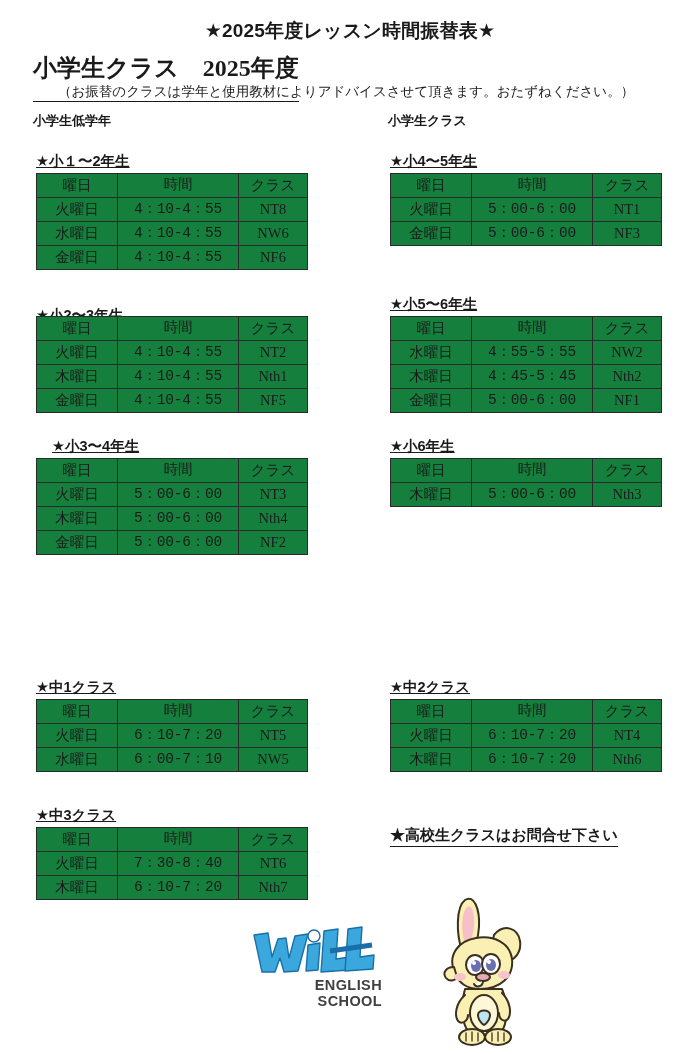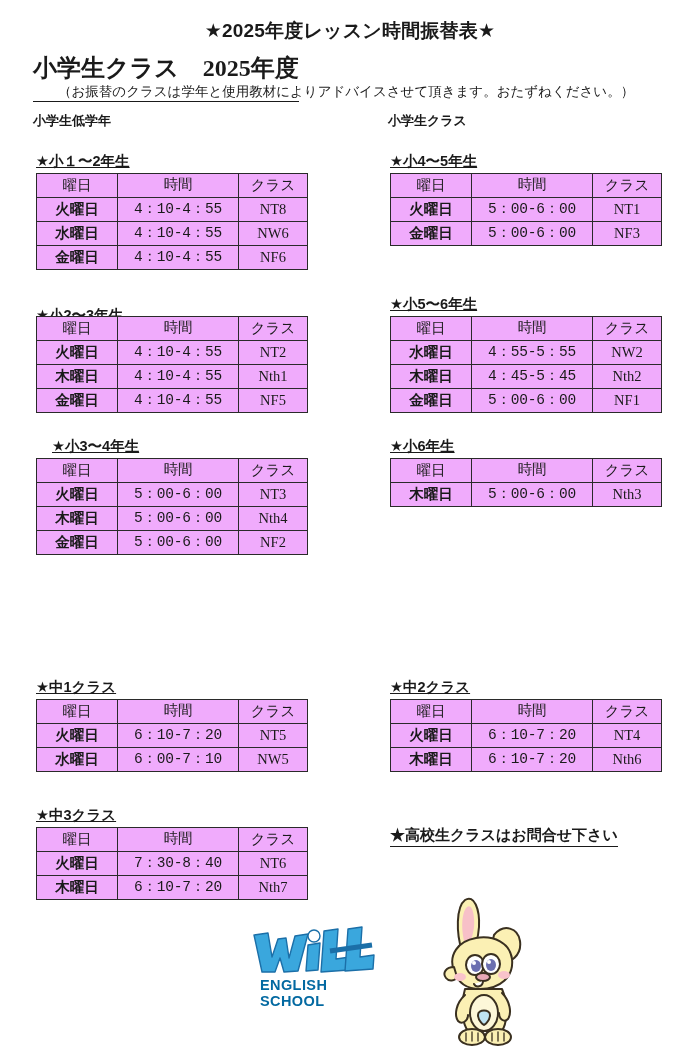--- a/index.html
+++ b/index.html
@@ -73,59 +73,59 @@
     padding-bottom: 1px;
     white-space: nowrap;
   }
 
   
   .sched-table {
     position: absolute;
     border-collapse: collapse;
     width: 262px;
     table-layout: fixed;
-    background: #f0abfc;
+    background: #15803d;
   }
   .sched-table td {
     border: 1.3px solid #2a2a2a;
     height: 23px;
     text-align: center;
     vertical-align: middle;
     font-size: 14.5px;
     font-family: "Liberation Serif", "DejaVu Serif", serif;
     padding: 0 1px;
     line-height: 1;
     white-space: nowrap;
     overflow: hidden;
   }
-  .sched-table td.col-day   { width: 78px; font-weight: bold; }
+  .sched-table td.col-day   { width: 78px; }
   .sched-table td.col-time  { width: 118px; letter-spacing: -0.2px; font-family: Liberation Mono, monospace; }
   .sched-table td.col-class { width: 66px; }
   .sched-table tr.head td {
     font-weight: normal;
   }
 
   
   .logo-wrap {
     position: absolute;
     left: 248px;
     top: 925px;
     width: 130px;
     height: 78px;
   }
   .logo-sub {
     position: absolute;
-    left: 12px;
+    left: 4px;
     top: 52px;
     width: 130px;
-    text-align: left;
+    text-align: right;
     font-family: "Liberation Sans", "DejaVu Sans", sans-serif;
     font-weight: bold;
     font-size: 14.5px;
-    color: #0369a1;
+    color: #404040;
     letter-spacing: 0.4px;
   }
 
   
   .mascot {
     position: absolute;
     left: 432px;
     top: 893px;
     width: 112px;
     height: 158px;

